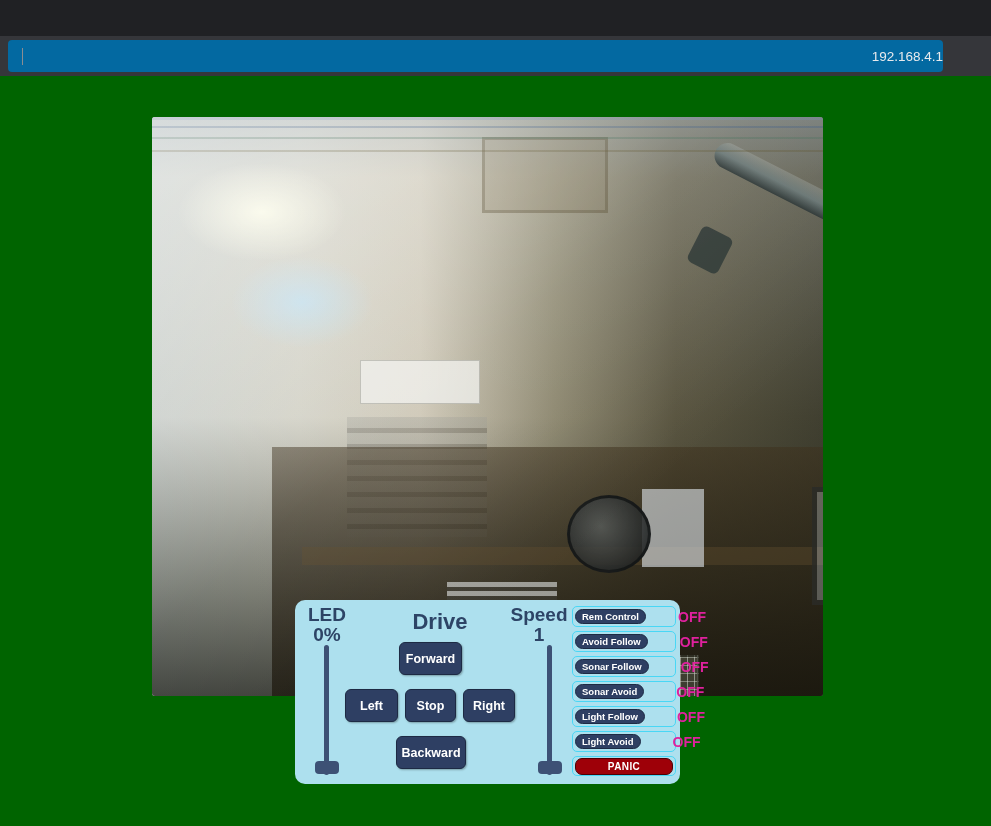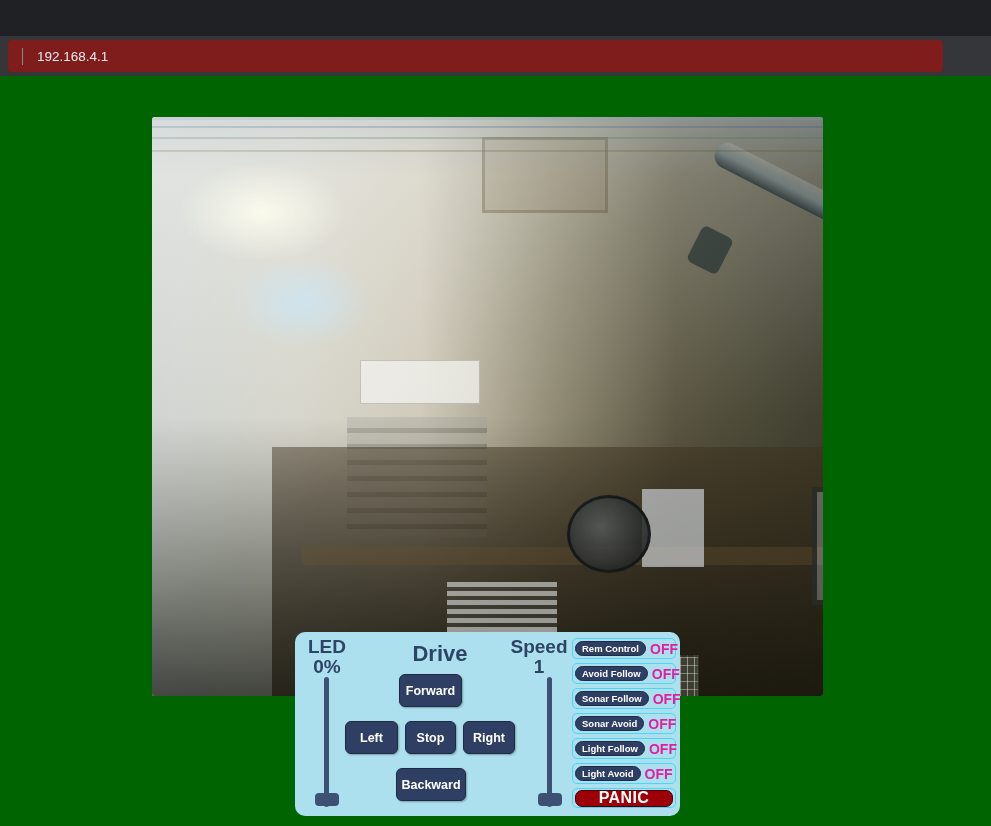--- a/index.html
+++ b/index.html
@@ -77,25 +77,26 @@
   #toolbar {
     position: absolute;
     left: 0; top: 36px;
     width: 991px; height: 40px;
     background: #35363a;
   }
   #url-bar {
     position: absolute;
     left: 8px; top: 4px;
     width: 935px; height: 32px;
-    background: #7f1d1d;
+    background: #0369a1;
     border-radius: 4px;
     display: flex;
     align-items: center;
     box-sizing: border-box;
+    justify-content: space-between;
   }
   #url-divider {
     width: 1px; height: 17px;
     background: #8b8d91;
     margin-left: 14px;
   }
   #url-text {
     color: #e8eaed;
     font-size: 13.5px;
     margin-left: 14px;
@@ -262,21 +263,21 @@
   }
   #video-haze {
     position: absolute;
     inset: 0;
     background: linear-gradient(to bottom right, rgba(255,255,255,0.40), rgba(255,255,255,0.06) 45%, rgba(255,255,255,0) 70%);
   }
 
   
   #control-panel {
     position: absolute;
-    left: 295px; top: 556px;
+    left: 295px; top: 524px;
     width: 385px; height: 184px;
     background: #ade0ee;
     border-radius: 10px;
     box-sizing: border-box;
   }
 
   .panel-label {
     position: absolute;
     color: #2d4466;
     font-size: 19px;
@@ -341,20 +342,21 @@
     position: relative;
     height: 21px;
     margin-bottom: 4px;
     border: 1px solid #49d7f5;
     border-radius: 5px;
     background: #ade0ee;
     box-sizing: border-box;
     display: flex;
     align-items: center;
     padding-left: 2px;
+    gap: 28px;
   }
   .mode-btn {
     background: #2e3f63;
     color: #ffffff;
     font-size: 9.5px;
     font-weight: bold;
     border: 1px solid #1d2a44;
     border-radius: 8px;
     height: 15px;
     padding: 0 6px;
@@ -380,21 +382,21 @@
     box-sizing: border-box;
     display: flex;
     align-items: center;
     padding: 0 2px;
   }
   #panic-button {
     flex: 1 1 auto;
     height: 15px;
     background: #9e0008;
     color: #ffffff;
-    font-size: 16px;
+    font-size: 10px;
     font-weight: bold;
     border: 1px solid #4d0004;
     border-radius: 7px;
     display: flex;
     align-items: center;
     justify-content: center;
     letter-spacing: 0.4px;
   }
 </style>
 </head>

